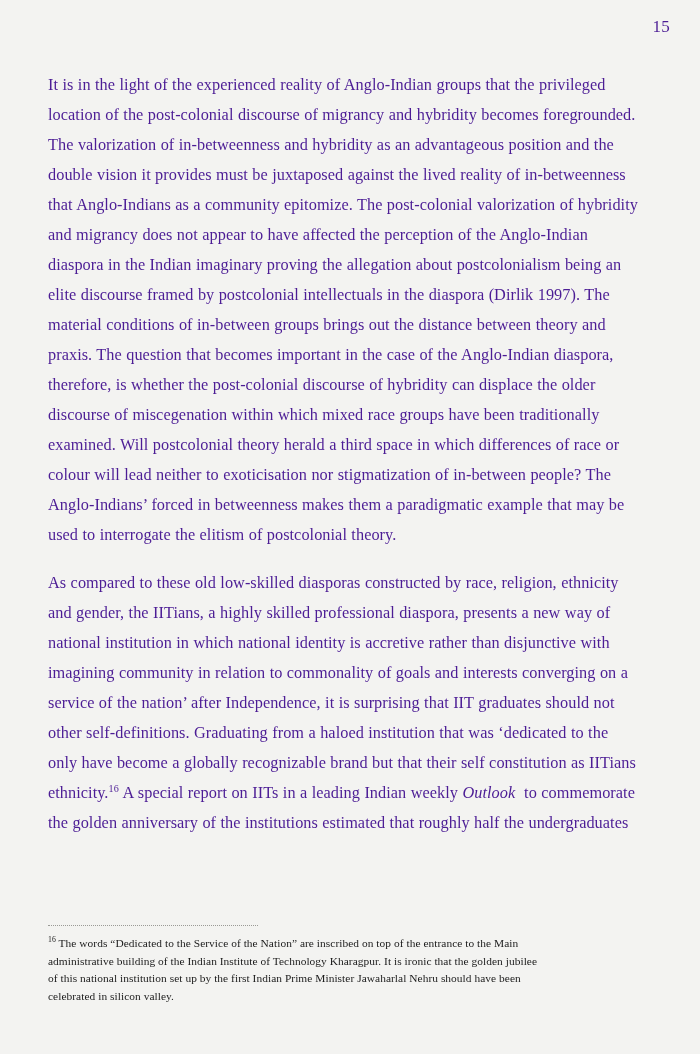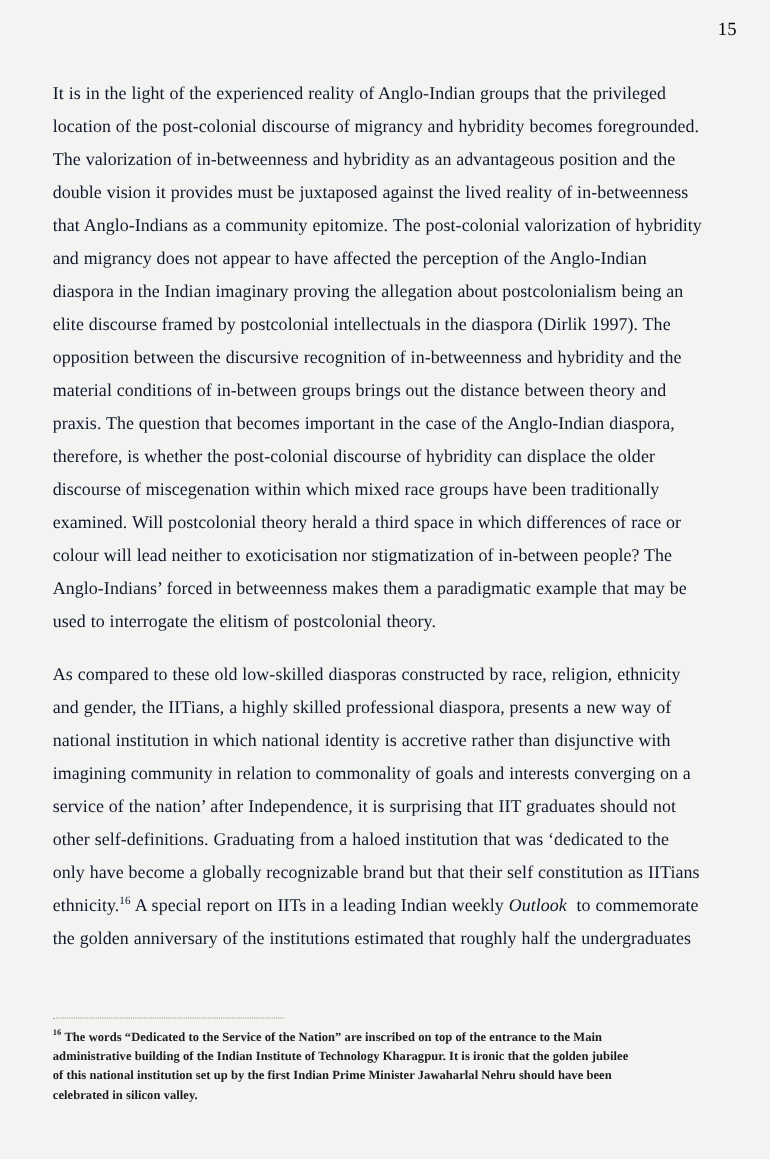--- a/index.html
+++ b/index.html
@@ -19,34 +19,34 @@
     background: #f3f3f1;
     overflow: hidden;
     box-sizing: border-box;
   }
   .page-number {
     position: absolute;
     top: 17px;
     right: 30px;
     font-size: 17px;
     line-height: 20px;
-    color: #000000;
+    color: #4c1d95;
     letter-spacing: 0.3px;
   }
   .body-block {
     position: absolute;
     left: 48px;
     top: 70px;
     width: 628px;
   }
   .para {
     margin: 0;
     font-size: 16.3px;
     line-height: 30px;
-    color: #0f172a;
+    color: #4c1d95;
     letter-spacing: 0.05px;
     word-spacing: 0.3px;
   }
   .para + .para {
     margin-top: 18px;
   }
   .line {
     display: block;
     white-space: pre;
   }
@@ -73,21 +73,20 @@
   }
   .footnote-text {
     margin: 0;
     font-size: 11.4px;
     line-height: 17.6px;
     color: #1b1b1b;
     letter-spacing: 0.05px;
   }
   .footnote-text .line {
     white-space: pre;
-    font-weight: bold;
   }
   sup.fn-marker {
     font-size: 0.68em;
     vertical-align: super;
     line-height: 0;
   }
 </style>
 </head>
 <body>
 
@@ -99,21 +98,20 @@
 
     <p class="para">
       <span class="line">It is in the light of the experienced reality of Anglo-Indian groups that the privileged</span>
       <span class="line">location of the post-colonial discourse of migrancy and hybridity becomes foregrounded.</span>
       <span class="line">The valorization of in-betweenness and hybridity as an advantageous position and the</span>
       <span class="line">double vision it provides must be juxtaposed against the lived reality of in-betweenness</span>
       <span class="line">that Anglo-Indians as a community epitomize. The post-colonial valorization of hybridity</span>
       <span class="line">and migrancy does not appear to have affected the perception of the Anglo-Indian</span>
       <span class="line">diaspora in the Indian imaginary proving the allegation about postcolonialism being an</span>
       <span class="line">elite discourse framed by postcolonial intellectuals in the diaspora (Dirlik 1997). The</span>
-      <span class="line">opposition between the discursive recognition of in-betweenness and hybridity and the</span>
       <span class="line">material conditions of in-between groups brings out the distance between theory and</span>
       <span class="line">praxis. The question that becomes important in the case of the Anglo-Indian diaspora,</span>
       <span class="line">therefore, is whether the post-colonial discourse of hybridity can displace the older</span>
       <span class="line">discourse of miscegenation within which mixed race groups have been traditionally</span>
       <span class="line">examined. Will postcolonial theory herald a third space in which differences of race or</span>
       <span class="line">colour will lead neither to exoticisation nor stigmatization of in-between people? The</span>
       <span class="line">Anglo-Indians’ forced in betweenness makes them a paradigmatic example that may be</span>
       <span class="line">used to interrogate the elitism of postcolonial theory.</span>
     </p>
 

